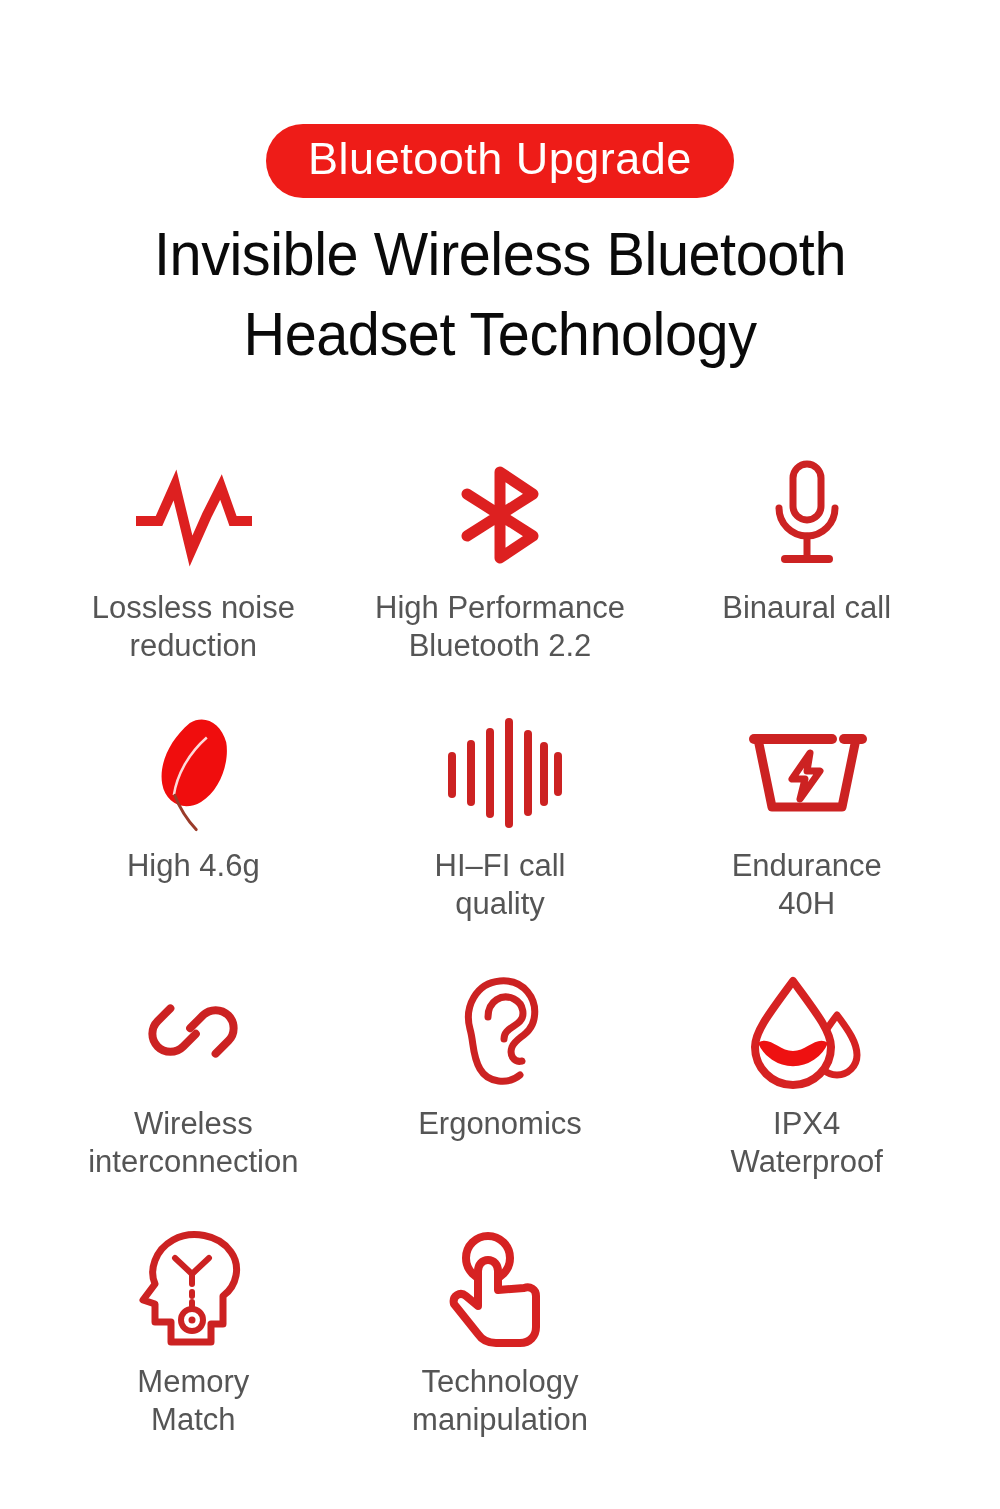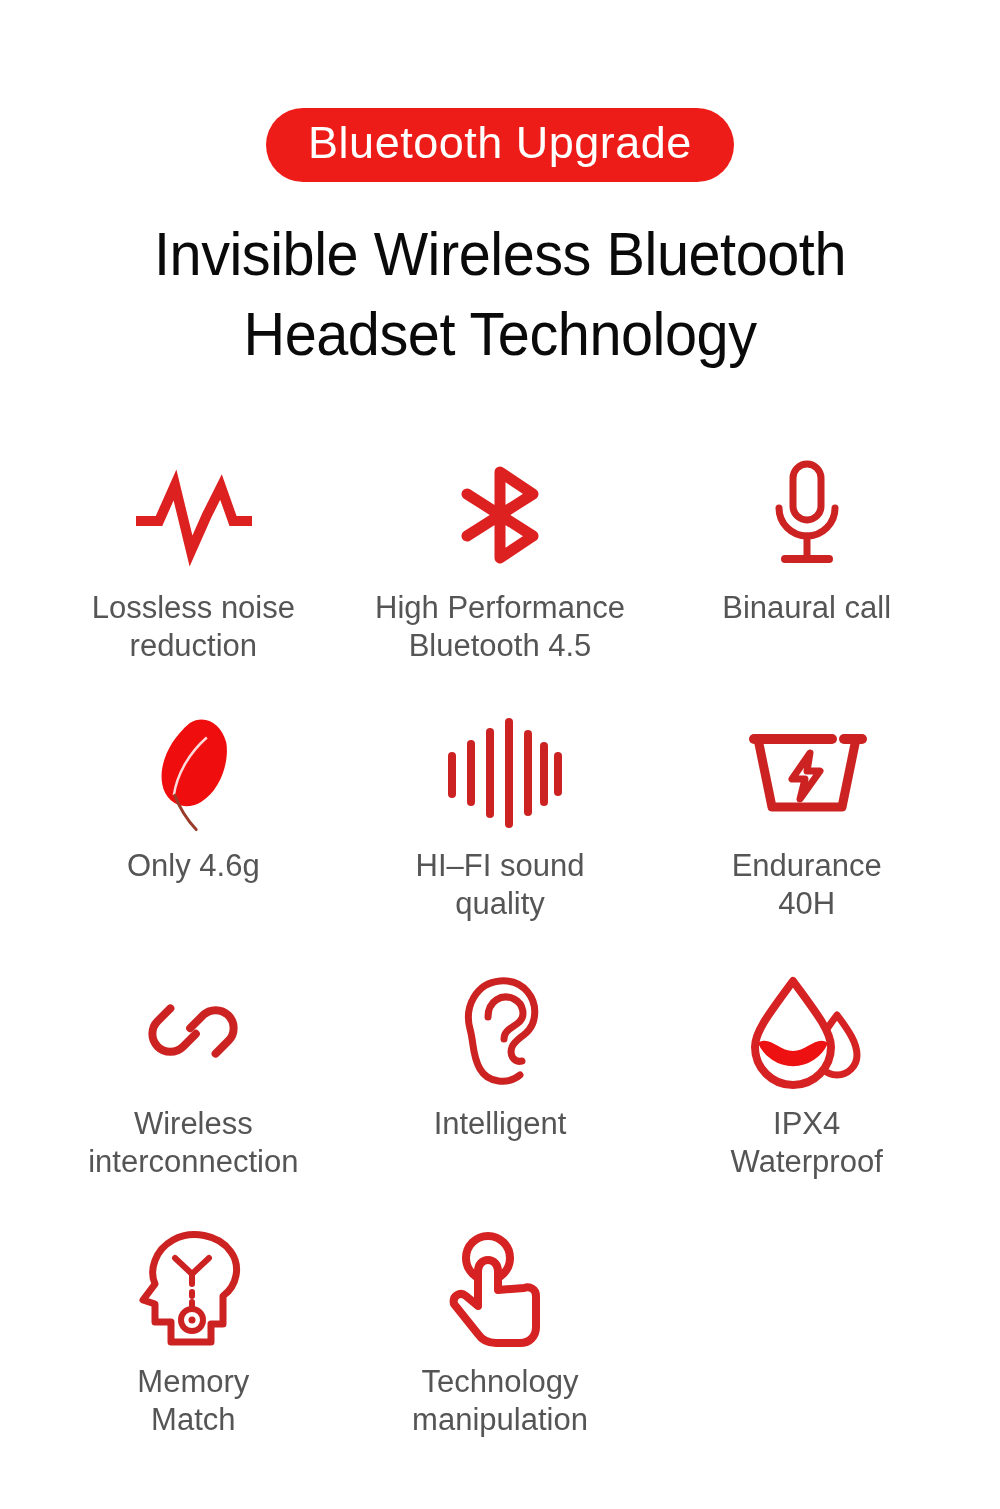--- a/index.html
+++ b/index.html
@@ -17,21 +17,21 @@
   .page {
     position: relative;
     width: 1000px;
     height: 1509px;
     background: #ffffff;
   }
 
   
   .badge-row {
     position: absolute;
-    top: 108px;
+    top: 124px;
     left: 0;
     width: 1000px;
     text-align: center;
   }
   .badge {
     display: inline-block;
     background: #ee1c18;
     color: #ffffff;
     border-radius: 40px;
     padding: 8px 42px 12px 42px;
@@ -120,21 +120,21 @@
 reduction</div>
     </div>
 
     <div class="cell">
       <div class="icon-box">
         <svg width="110" height="110" viewBox="0 0 110 110">
           <polyline points="22,34 88,76 55,98 55,12 88,34 22,76" fill="none" stroke="#dd2020" stroke-width="11" stroke-linecap="round" stroke-linejoin="round"></polyline>
         </svg>
       </div>
       <div class="cell-label">High Performance
-Bluetooth 4.5</div>
+Bluetooth 2.2</div>
     </div>
 
     <div class="cell">
       <div class="icon-box">
         <svg width="100" height="114" viewBox="0 0 100 114">
           <rect x="36" y="6" width="28" height="56" rx="14" ry="14" fill="none" stroke="#cc2222" stroke-width="7"></rect>
           <path d="M22 50 a28 28 0 0 0 56 0" fill="none" stroke="#cc2222" stroke-width="7" stroke-linecap="round"></path>
           <line x1="50" y1="78" x2="50" y2="98" stroke="#cc2222" stroke-width="7" stroke-linecap="round"></line>
           <line x1="28" y1="101" x2="72" y2="101" stroke="#cc2222" stroke-width="8" stroke-linecap="round"></line>
         </svg>
@@ -144,38 +144,38 @@
 
     <div class="cell">
       <div class="icon-box">
         <svg width="120" height="120" viewBox="0 0 120 120">
           <path d="M46 12 C 30 34, 26 60, 34 78 C 42 96, 62 100, 76 86
                    C 92 70, 94 40, 86 22 C 76 4, 58 0, 46 12 Z" fill="#f00d0d" transform="rotate(14 60 55)"></path>
           <path d="M66 22 C 52 42, 46 66, 48 86" fill="none" stroke="#ffffff" stroke-width="2.5" opacity="0.85" transform="rotate(14 60 55)"></path>
           <path d="M49 86 C 56 96, 66 106, 78 114" fill="none" stroke="#9a3b2a" stroke-width="3" stroke-linecap="round" transform="rotate(14 60 55)"></path>
         </svg>
       </div>
-      <div class="cell-label">Only 4.6g</div>
+      <div class="cell-label">High 4.6g</div>
     </div>
 
     <div class="cell">
       <div class="icon-box">
         <svg width="120" height="110" viewBox="0 0 120 110">
           <g stroke="#cc2222" stroke-width="8" stroke-linecap="round">
             <line x1="12" y1="38" x2="12" y2="76"></line>
             <line x1="31" y1="26" x2="31" y2="84"></line>
             <line x1="50" y1="14" x2="50" y2="96"></line>
             <line x1="69" y1="4" x2="69" y2="106"></line>
             <line x1="88" y1="16" x2="88" y2="94"></line>
             <line x1="104" y1="28" x2="104" y2="84"></line>
             <line x1="118" y1="38" x2="118" y2="74"></line>
           </g>
         </svg>
       </div>
-      <div class="cell-label">HI–FI sound
+      <div class="cell-label">HI–FI call
 quality</div>
     </div>
 
     <div class="cell">
       <div class="icon-box">
         <svg width="122" height="96" viewBox="0 0 122 96">
           <path d="M12 14 L26 82 L96 82 L110 14" fill="none" stroke="#cc2222" stroke-width="9" stroke-linecap="round" stroke-linejoin="round"></path>
           <line x1="8" y1="14" x2="86" y2="14" stroke="#cc2222" stroke-width="10" stroke-linecap="round"></line>
           <line x1="98" y1="14" x2="116" y2="14" stroke="#cc2222" stroke-width="10" stroke-linecap="round"></line>
           <path d="M64 28 L46 54 L59 54 L54 74 L74 46 L61 46 Z" fill="none" stroke="#cc2222" stroke-width="7" stroke-linejoin="round"></path>
@@ -201,21 +201,21 @@
     <div class="cell">
       <div class="icon-box">
         <svg width="100" height="116" viewBox="0 0 100 116">
           <path d="M70 102 C 58 112, 38 110, 30 96 C 22 82, 24 70, 20 56
                    C 14 34, 26 10, 50 8 C 74 6, 88 26, 84 46
                    C 81 62, 66 64, 62 74 C 59 82, 64 90, 72 88" fill="none" stroke="#cc2222" stroke-width="7" stroke-linecap="round" stroke-linejoin="round"></path>
           <path d="M38 44 C 38 28, 52 20, 64 26 C 74 31, 76 44, 68 50
                    C 60 56, 54 58, 54 66" fill="none" stroke="#cc2222" stroke-width="7" stroke-linecap="round" stroke-linejoin="round"></path>
         </svg>
       </div>
-      <div class="cell-label">Intelligent</div>
+      <div class="cell-label">Ergonomics</div>
     </div>
 
 
     <div class="cell">
       <div class="icon-box">
         <svg width="124" height="116" viewBox="0 0 124 116">
           <path d="M92 42 C 104 58, 112 70, 112 82 A20 20 0 0 1 72 82
                    C 72 70, 80 58, 92 42 Z" fill="none" stroke="#d62222" stroke-width="7" stroke-linejoin="round"></path>
           <path d="M48 8 C 70 38, 86 58, 86 74 A38 38 0 0 1 10 74
                    C 10 58, 26 38, 48 8 Z" fill="#ffffff" stroke="#d62222" stroke-width="8" stroke-linejoin="round"></path>

